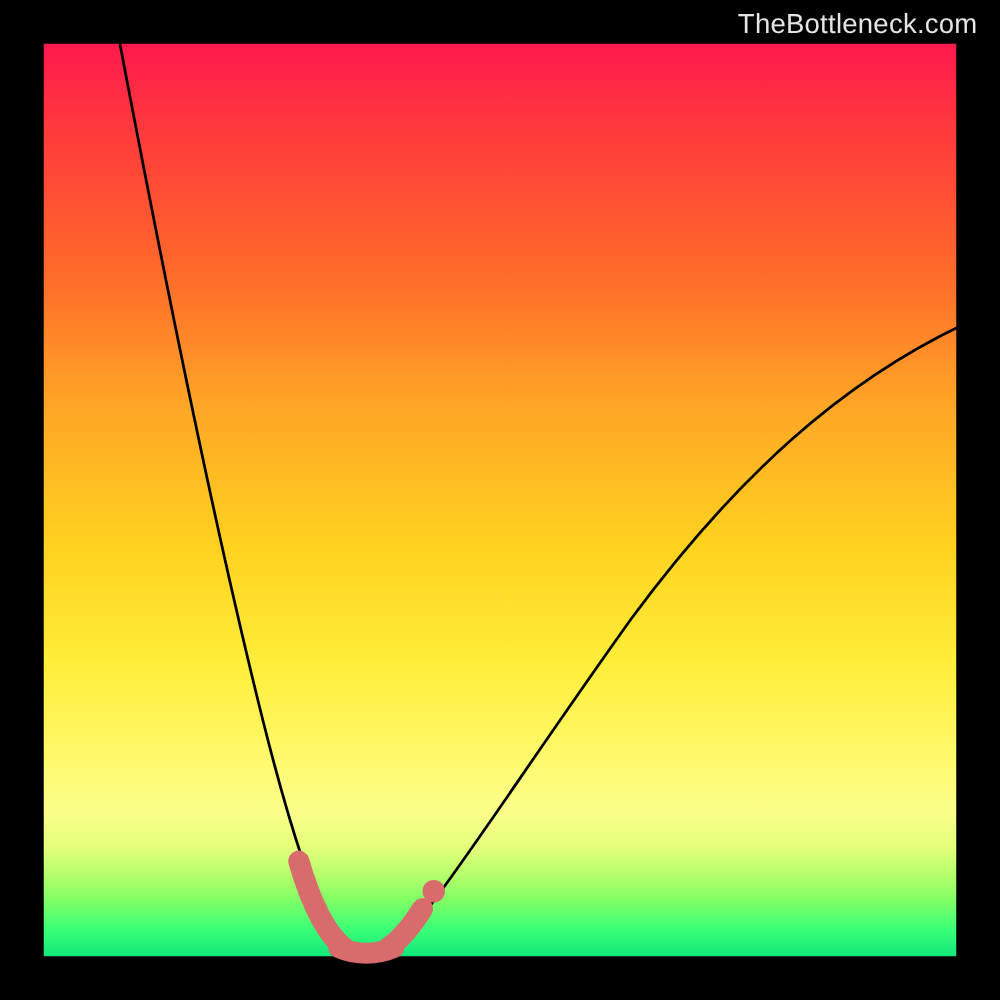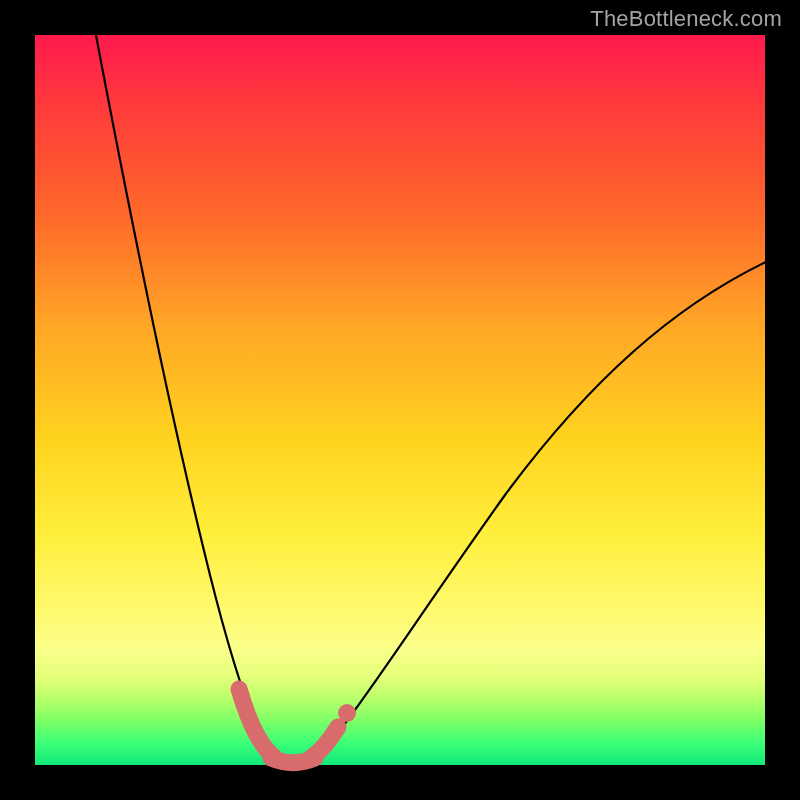--- a/index.html
+++ b/index.html
@@ -38,21 +38,21 @@
       #b7ff6a 91%,
       #7dff66 94%,
       #3bff77 97%,
       #11e87a 100%
     );
   }
   .watermark {
     position: absolute;
     top: 6px;
     right: 18px;
-    color: #a3a3a3;
+    color: #e5e5e5;
     font-size: 22px;
     letter-spacing: 0.2px;
     font-weight: 500;
     user-select: none;
   }
   svg.curves {
     position: absolute;
     top: 0;
     left: 0;
     width: 730px;

